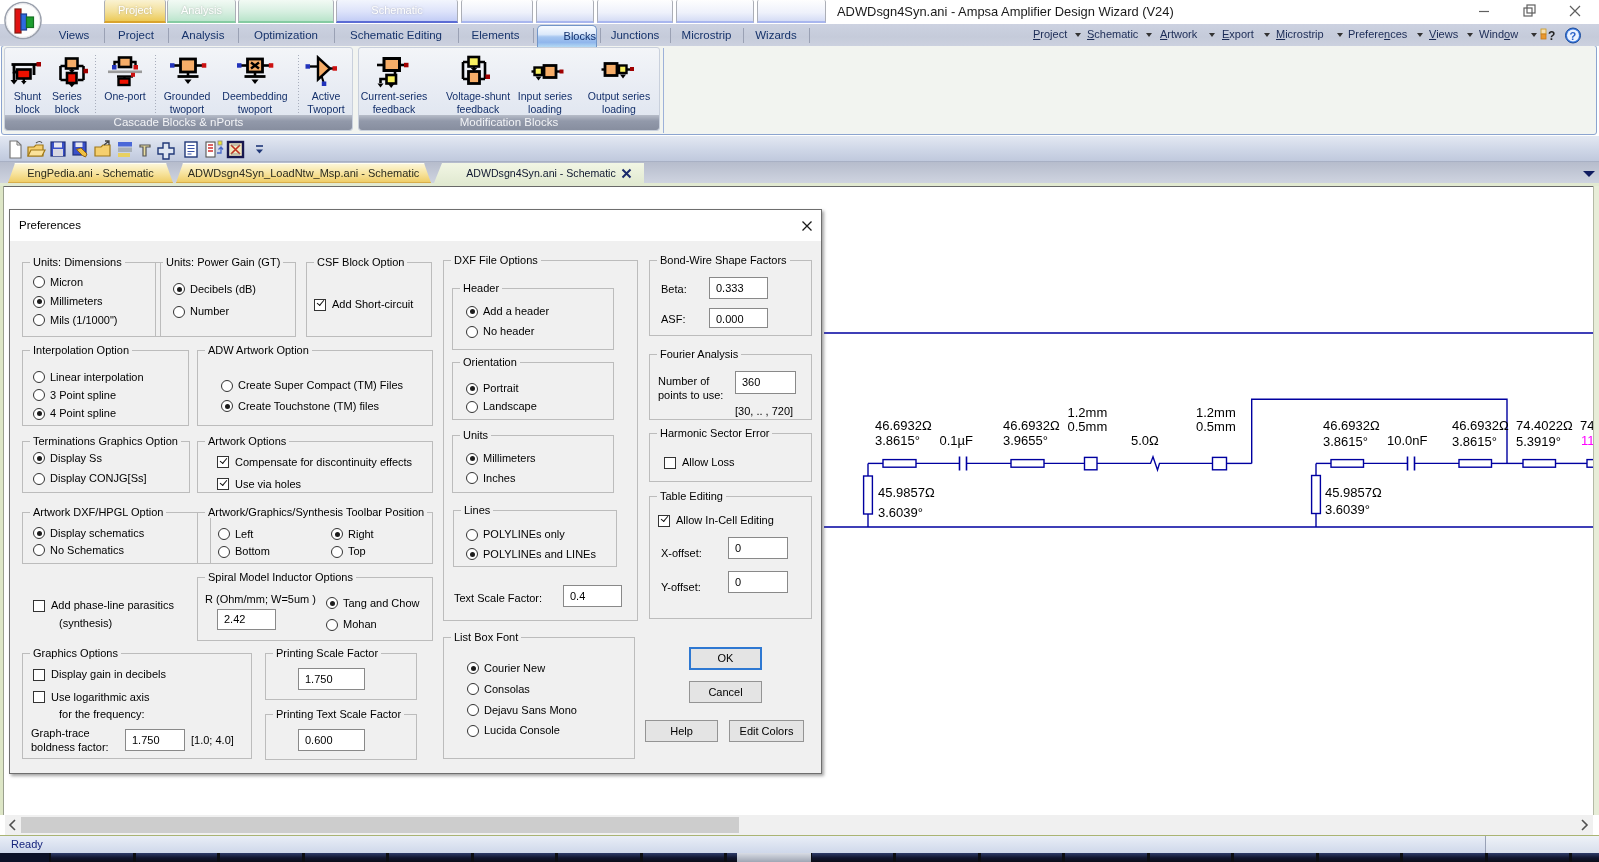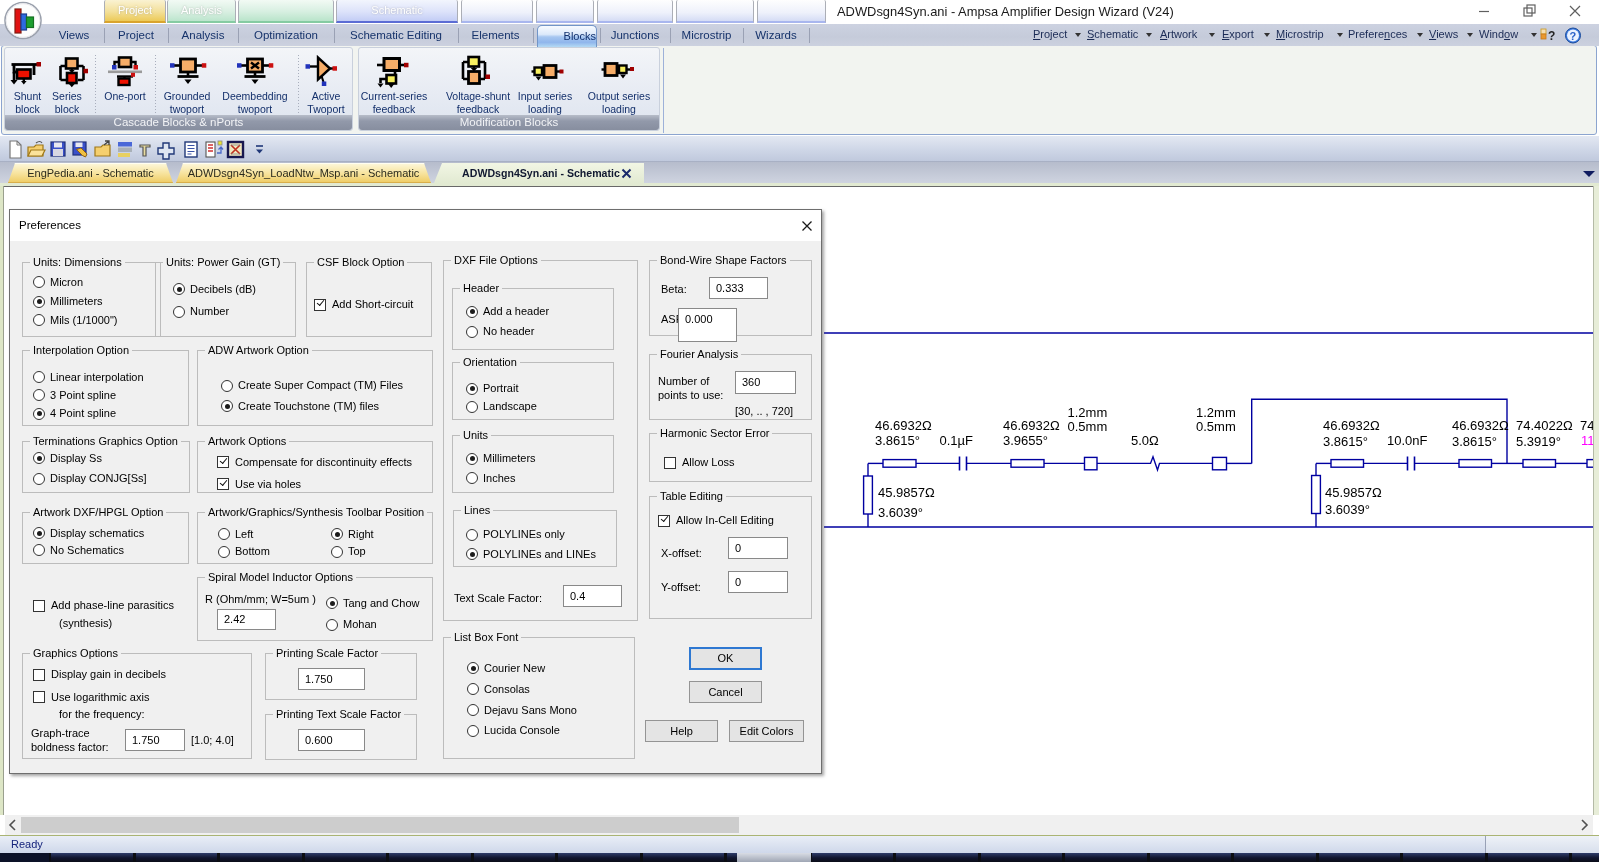--- a/index.html
+++ b/index.html
@@ -22,21 +22,21 @@
 .rglabel{left:0;bottom:0;width:100%;height:15px;background:linear-gradient(#b7bdc9,#9299aa 40%,#878e9f);border-radius:0 0 3px 3px;color:#f2f3f6;font-size:11.5px;text-align:center;line-height:15px}
 .rlbl{top:90px;width:90px;font-size:10.5px;line-height:13px;color:#14306b;text-align:center;white-space:nowrap}
 .rsep{top:8px;width:1px;height:60px;background-image:linear-gradient(#a8aebc 1px,transparent 1px);background-size:1px 3px}
 .ricon{top:55px}
 
 #qbar{left:0;top:136px;width:1599px;height:26px;background:linear-gradient(#e3e8f2,#cdd5e6 60%,#c0c9dd);border-bottom:1px solid #a8b0c4}
 #dtabs{left:0;top:162px;width:1599px;height:21px;background:linear-gradient(#b6bccc,#cfd4e0)}
 #dtabstrip{left:0;top:183px;width:1599px;height:3px;background:#e2ead2}
 .dtab{top:163px;height:20px;font-size:11px;line-height:20px;text-align:center;color:#2b2b1e;white-space:nowrap}
 .dtab-y{background:linear-gradient(#fdf8dd,#f7e29a 55%,#eecb62);clip-path:polygon(7px 0,calc(100% - 7px) 0,100% 100%,0 100%);box-shadow:inset 0 1px 0 #fffef2,inset 0 -1px 0 #d9ae4a}
-.dtab-a{background:linear-gradient(#f2f6e4,#e2ead2);clip-path:polygon(8px 0,100% 0,100% 100%,0 100%);font-weight:bold;font-size:10.6px;color:#101830}
+.dtab-a{background:linear-gradient(#f2f6e4,#e2ead2);clip-path:polygon(8px 0,100% 0,100% 100%,0 100%);font-weight:normal;font-size:10.6px;color:#101830}
 
 #canvas{left:0;top:185px;width:1599px;height:630px;background:#fff;border-top:2px solid #686868}
 #lstrip{left:0;top:186px;width:4px;height:629px;background:#dde6c6;border-right:1px solid #9aa08e}
 #rstrip{left:1593px;top:186px;width:6px;height:629px;background:#e7edd8;border-left:1px solid #b4baa6}
 
 #hscroll{left:5px;top:815px;width:1588px;height:20px;background:#f0f0f0}
 #hthumb{left:21px;top:817px;width:718px;height:16px;background:#cdcdcd}
 #sbar{left:0;top:835px;width:1599px;height:18px;background:linear-gradient(#e9eef7,#cfd8ea);border-top:1px solid #aab474}
 #sbar span{position:absolute;left:11px;top:2px;font-size:11px;color:#16247c}
 #bstrip{left:0;top:853px;width:1599px;height:9px;background:#0b0d12}
@@ -441,21 +441,21 @@
     <div class="grp" style="left:12px;top:231px;width:168px;height:52px">
       <i>Terminations Graphics Option</i>
     </div>
     <div class="o" style="left:23px;top:240.5px"><span class="rb s"></span>Display Ss</div>
     <div class="o" style="left:23px;top:261px"><span class="rb"></span>Display CONJG[Ss]</div>
     <div class="grp" style="left:187px;top:231px;width:236px;height:52px">
       <i>Artwork Options</i>
     </div>
     <div class="o" style="left:207px;top:244.5px"><span class="cbx s"></span>Compensate for discontinuity effects</div>
     <div class="o" style="left:207px;top:266.5px"><span class="cbx s"></span>Use via holes</div>
-    <div class="grp" style="left:12px;top:302px;width:167px;height:52px">
+    <div class="grp" style="left:12px;top:302px;width:189px;height:52px">
       <i>Artwork DXF/HPGL Option</i>
     </div>
     <div class="o" style="left:23px;top:315.5px"><span class="rb s"></span>Display schematics</div>
     <div class="o" style="left:23px;top:332.5px"><span class="rb"></span>No Schematics</div>
     <div class="grp" style="left:187px;top:302px;width:236px;height:52px">
       <i>Artwork/Graphics/Synthesis Toolbar Position</i>
     </div>
     <div class="o" style="left:208px;top:316.5px"><span class="rb"></span>Left</div>
     <div class="o" style="left:321px;top:316.5px"><span class="rb s"></span>Right</div>
     <div class="o" style="left:208px;top:334px"><span class="rb"></span>Bottom</div>
@@ -518,21 +518,21 @@
     <div class="o" style="left:457px;top:450.7px"><span class="rb s"></span>Courier New</div>
     <div class="o" style="left:457px;top:471.6px"><span class="rb"></span>Consolas</div>
     <div class="o" style="left:457px;top:492.5px"><span class="rb"></span>Dejavu Sans Mono</div>
     <div class="o" style="left:457px;top:513.4px"><span class="rb"></span>Lucida Console</div>
     <div class="grp" style="left:639px;top:50px;width:163px;height:76px">
       <i>Bond-Wire Shape Factors</i>
     </div>
     <div class="t" style="left:651px;top:72.5px">Beta:</div>
     <div class="in" style="left:699px;top:67px;width:59px;height:22px;line-height:20px">0.333</div>
     <div class="t" style="left:651px;top:103px">ASF:</div>
-    <div class="in" style="left:668px;top:97.5px;width:59px;height:34px;line-height:20px">0.000</div>
+    <div class="in" style="left:699px;top:97.5px;width:59px;height:20px;line-height:20px">0.000</div>
     <div class="grp" style="left:639px;top:144px;width:163px;height:66px">
       <i>Fourier Analysis</i>
     </div>
     <div class="t" style="left:648px;top:164.5px">Number of</div>
     <div class="t" style="left:648px;top:179px">points to use:</div>
     <div class="in" style="left:725px;top:161px;width:61px;height:23px;line-height:21px">360</div>
     <div class="t" style="left:725px;top:194.5px">[30, .. , 720]</div>
     <div class="grp" style="left:639px;top:223px;width:163px;height:49px">
       <i>Harmonic Sector Error</i>
     </div>

